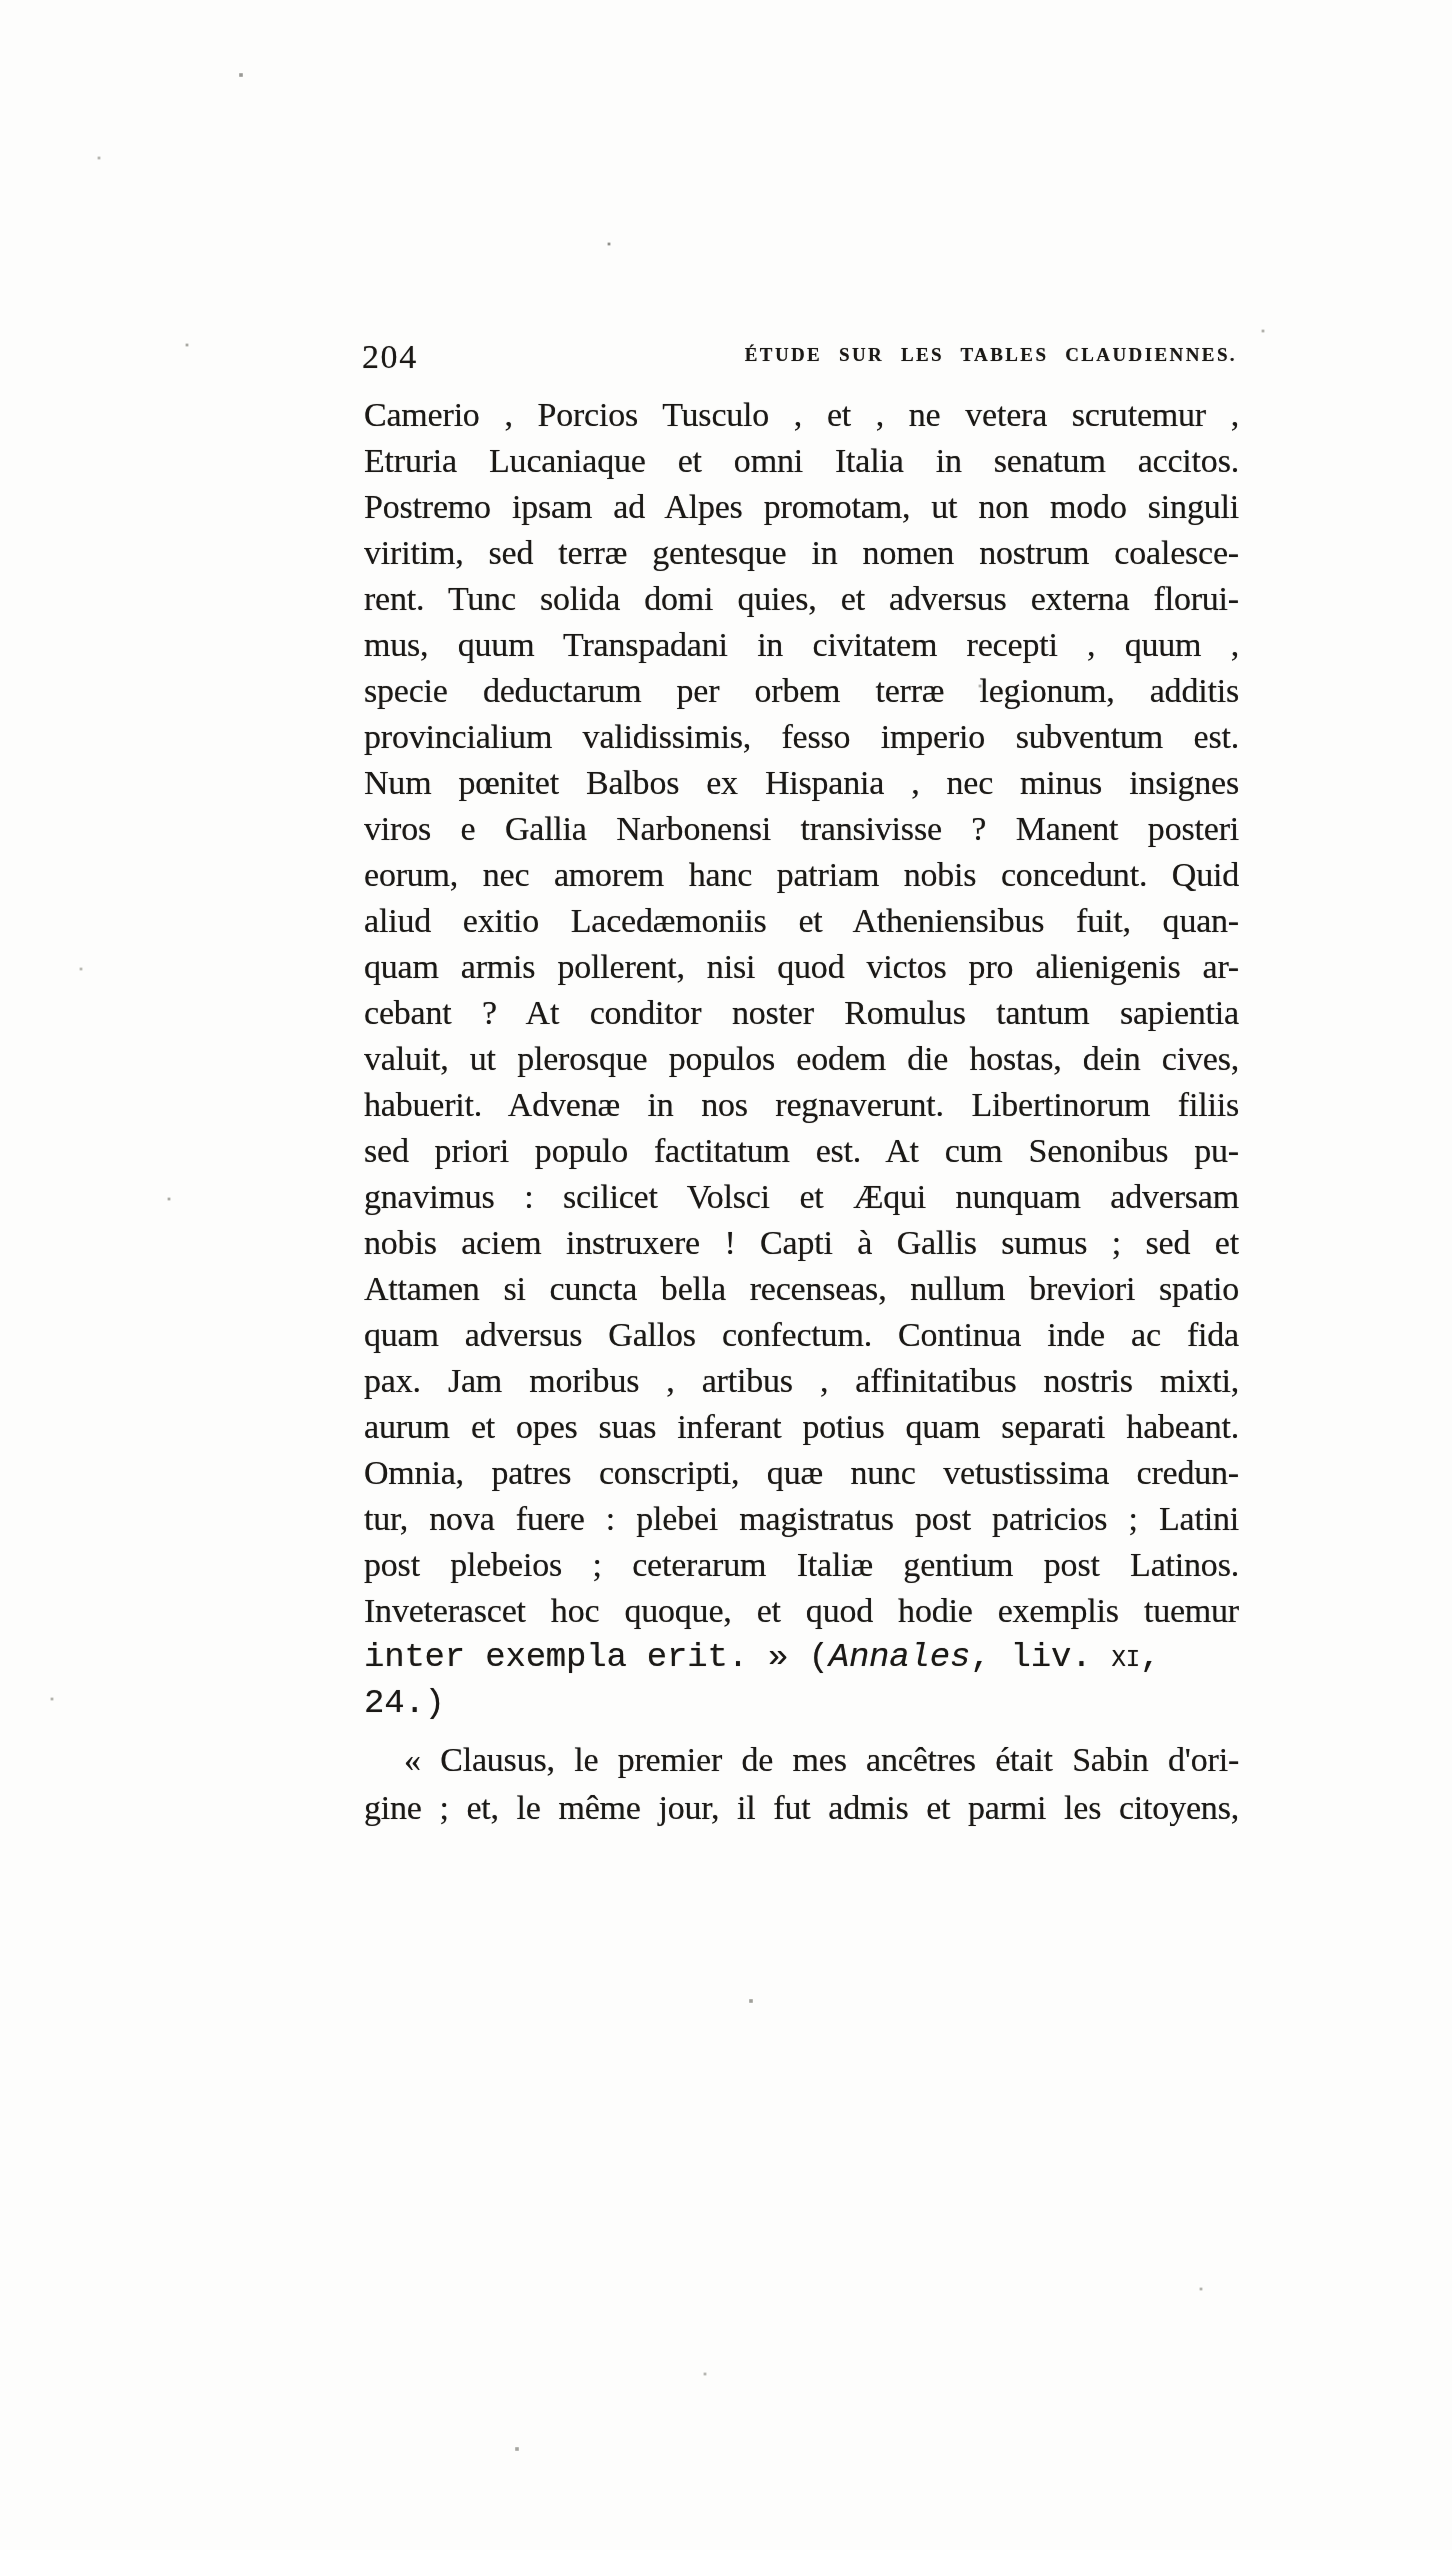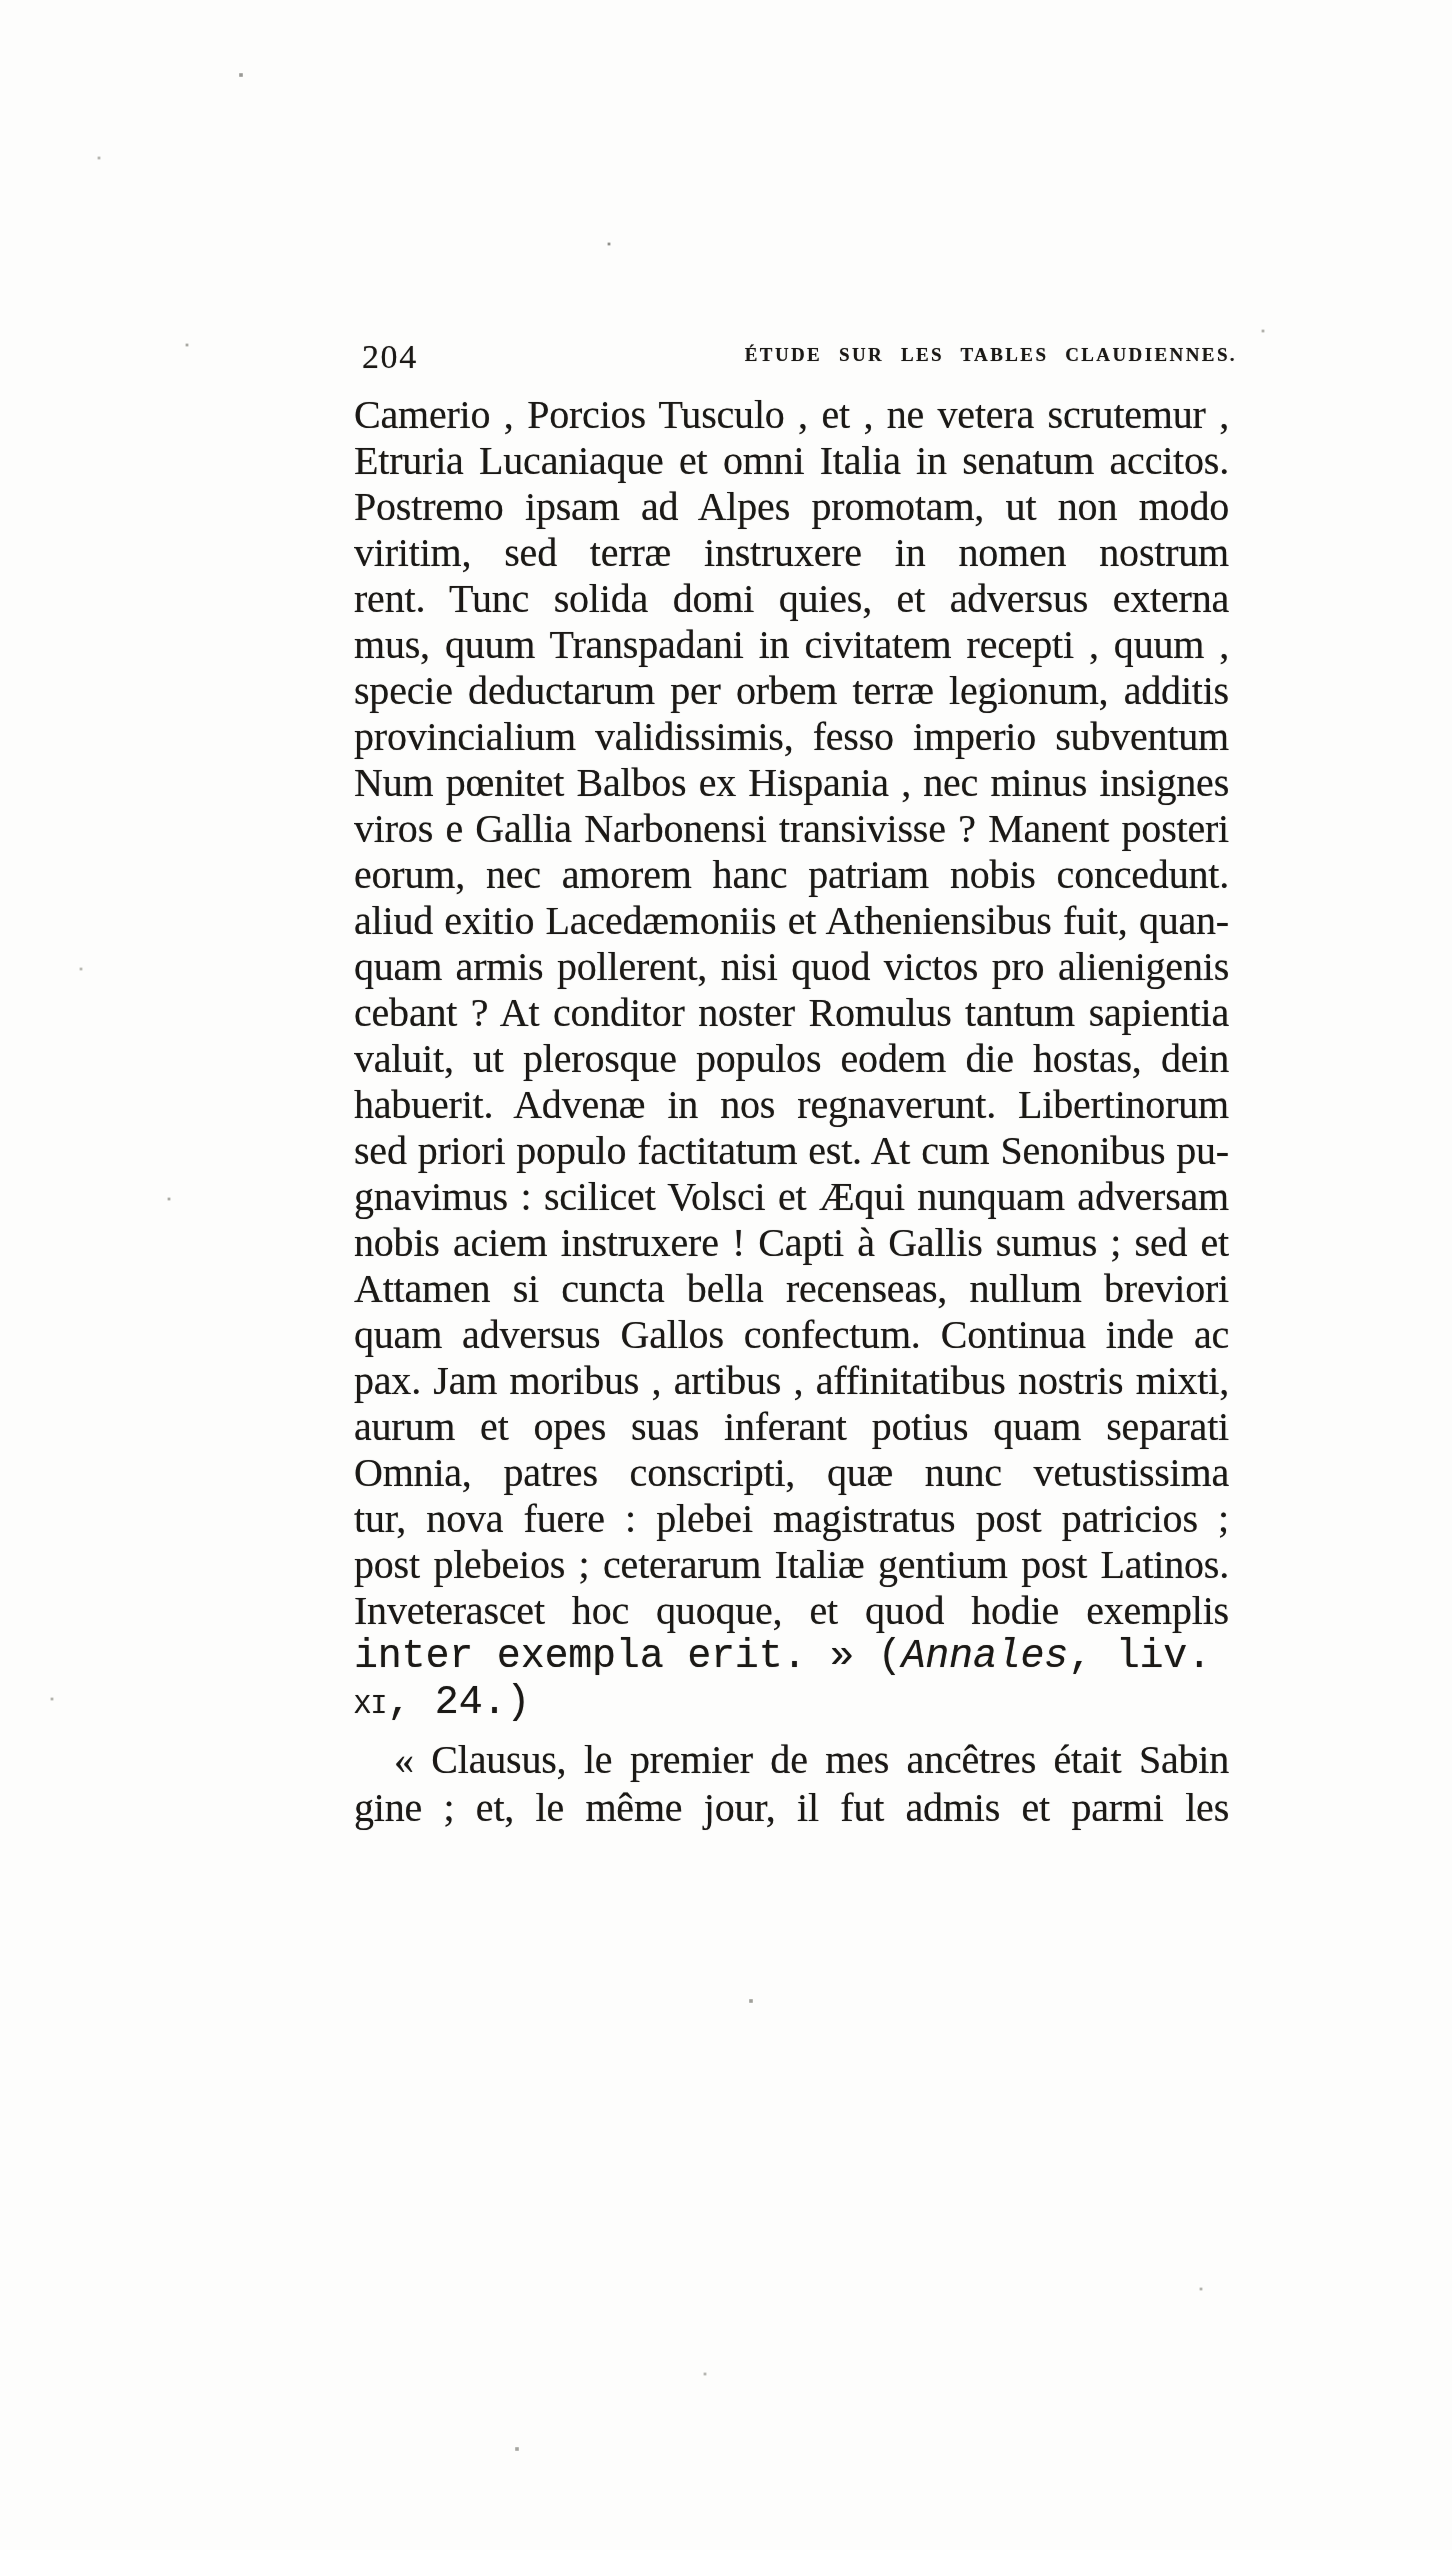--- a/index.html
+++ b/index.html
@@ -60,23 +60,23 @@
     font-size: 19px;
     font-weight: bold;
     letter-spacing: 2.4px;
     word-spacing: 9.6px;
     text-shadow: 0 0 0.8px rgba(20,18,16,0.5);
   }
 
   .text-block {
     position: absolute;
     top: 392px;
-    left: 354px;
+    left: 364px;
     width: 875px;
-    font-size: 40px;
+    font-size: 34px;
     letter-spacing: -0.2px;
     text-shadow: 0 0 0.8px rgba(20,18,16,0.55);
   }
 
   .latin .line {
     height: 46px;
     line-height: 46px;
     text-align: justify;
     text-align-last: justify;
     overflow: hidden;
@@ -113,21 +113,21 @@
     <span class="page-number">204</span>
     <span class="running-title">ÉTUDE SUR LES TABLES CLAUDIENNES.</span>
   </header>
 
   <main class="text-block">
 
     <div class="latin">
         <div class="line">Camerio , Porcios Tusculo , et , ne vetera scrutemur ,</div>
         <div class="line">Etruria Lucaniaque et omni Italia in senatum accitos.</div>
         <div class="line">Postremo ipsam ad Alpes promotam, ut non modo singuli</div>
-        <div class="line">viritim, sed terræ instruxere in nomen nostrum coalesce-</div>
+        <div class="line">viritim, sed terræ gentesque in nomen nostrum coalesce-</div>
         <div class="line">rent. Tunc solida domi quies, et adversus externa florui-</div>
         <div class="line">mus, quum Transpadani in civitatem recepti , quum ,</div>
         <div class="line">specie deductarum per orbem terræ legionum, additis</div>
         <div class="line">provincialium validissimis, fesso imperio subventum est.</div>
         <div class="line">Num pœnitet Balbos ex Hispania , nec minus insignes</div>
         <div class="line">viros e Gallia Narbonensi transivisse ? Manent posteri</div>
         <div class="line">eorum, nec amorem hanc patriam nobis concedunt. Quid</div>
         <div class="line">aliud exitio Lacedæmoniis et Atheniensibus fuit, quan-</div>
         <div class="line">quam armis pollerent, nisi quod victos pro alienigenis ar-</div>
         <div class="line">cebant ? At conditor noster Romulus tantum sapientia</div>

